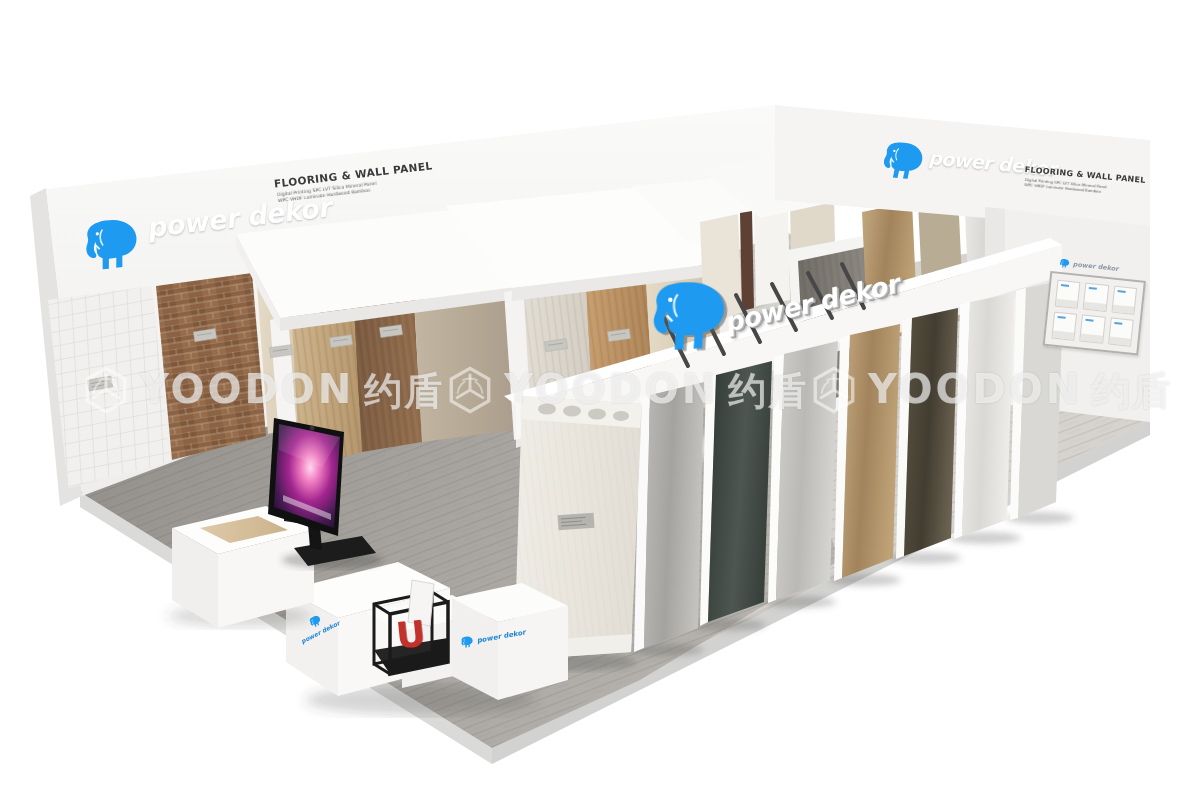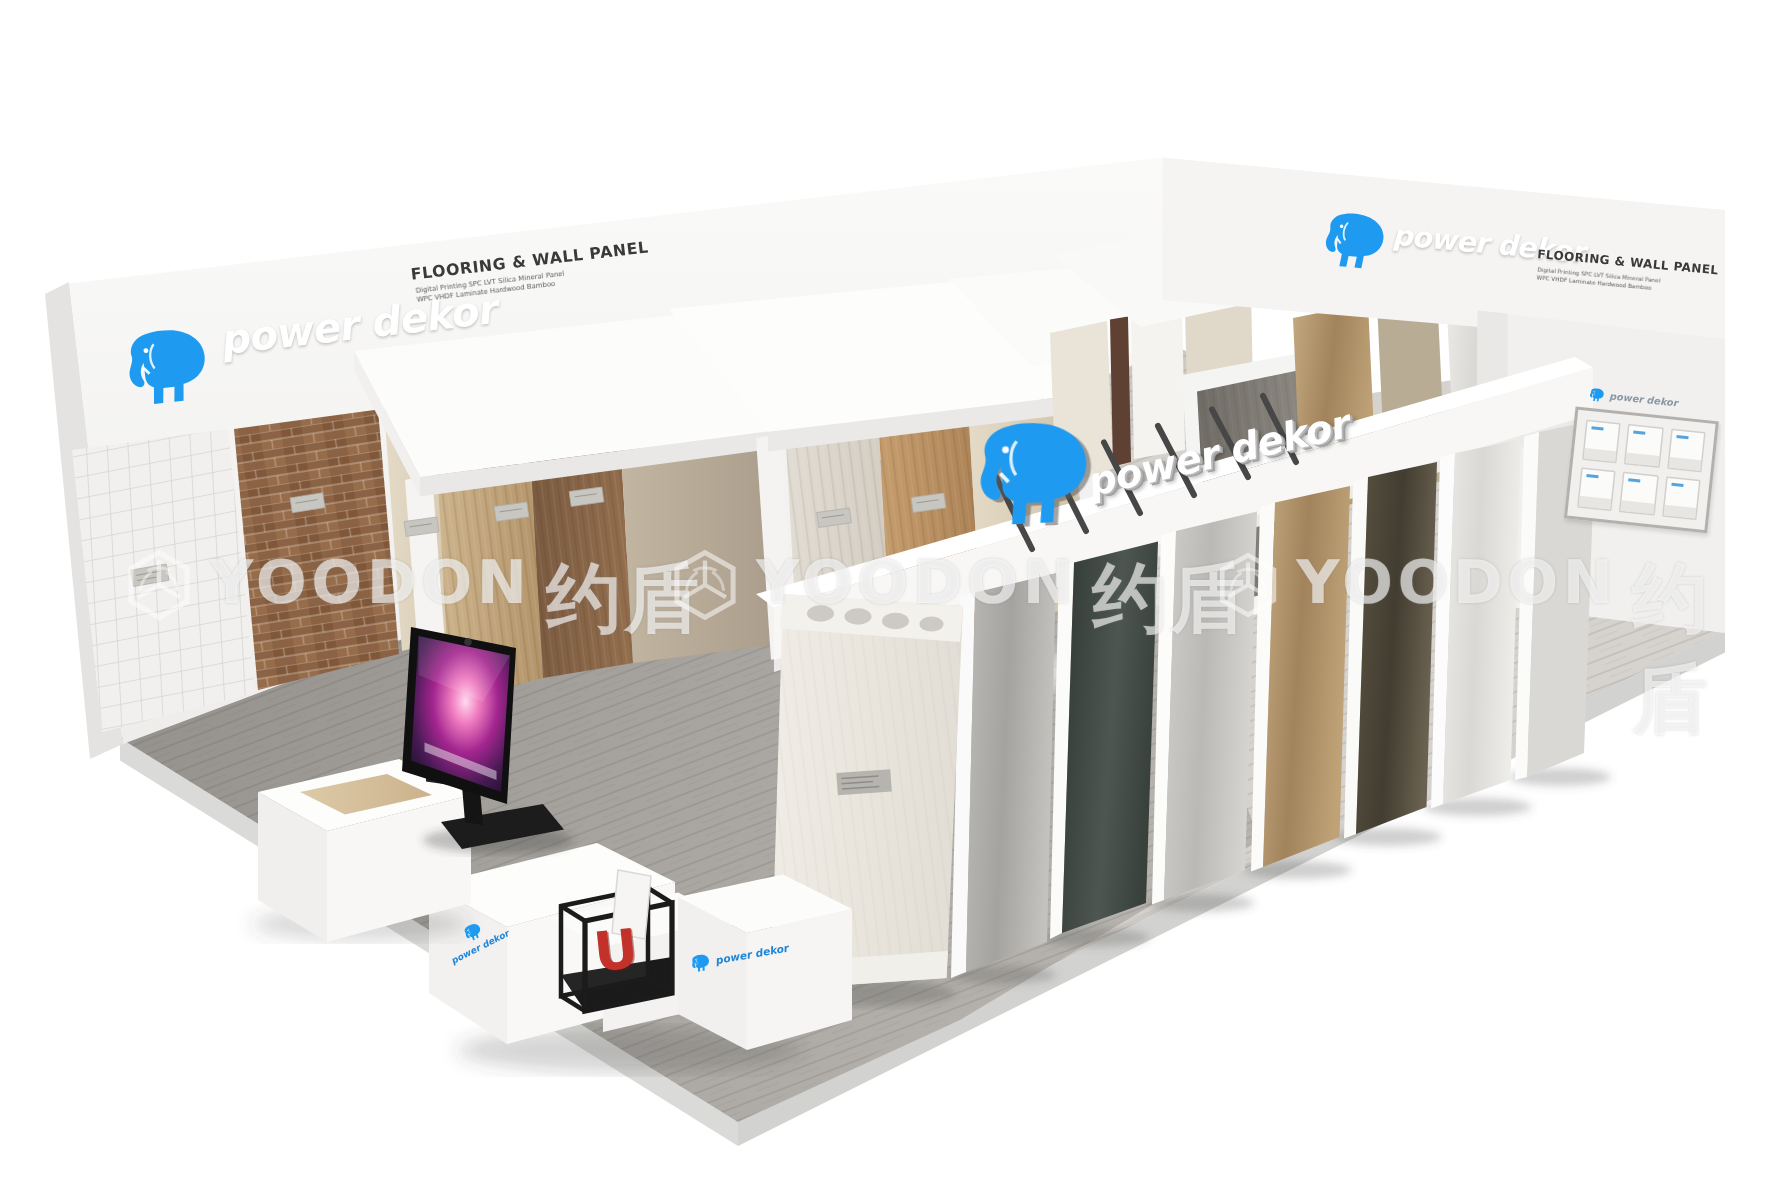--- a/index.html
+++ b/index.html
@@ -4,21 +4,21 @@
 <style>
   html,body{margin:0;padding:0;background:#fff;}
   .scene{position:relative;width:1184px;height:787px;background:#ffffff;overflow:hidden;
          font-family:"DejaVu Sans","Liberation Sans",sans-serif;}
   .scene svg.bg{position:absolute;left:0;top:0;}
   .ov{position:absolute;z-index:20;}
   
   .wm{display:flex;align-items:flex-start;gap:10px;color:rgba(255,255,255,0.62);
       text-shadow:0 0 2px rgba(125,125,125,0.30);user-select:none;}
   .wm .wm-latin{font-size:40px;font-weight:bold;letter-spacing:3px;}
-  .wm .wm-cjk{font-size:50px;font-weight:bold;letter-spacing:2px;}
+  .wm .wm-cjk{font-size:38px;font-weight:bold;letter-spacing:2px;}
   .wm svg{opacity:.85;}
   
   .hdr{position:absolute;transform-origin:0 0;}
   .hdr .brand{position:absolute;color:#fff;font-weight:bold;font-style:italic;
       letter-spacing:-0.5px;text-shadow:0 1px 2px rgba(0,0,0,0.22);white-space:nowrap;}
   .hdr .tagline{position:absolute;color:#3a3a3a;font-weight:bold;white-space:nowrap;}
   .hdr .subs{position:absolute;color:#5a5a5a;line-height:1.35;white-space:nowrap;
       filter:blur(0.2px);}
   .hdr-left{left:62px;top:196px;width:400px;height:120px;transform:rotate(-6.6deg);}
   .hdr-left .brand{left:82px;top:26px;font-size:27px;}

